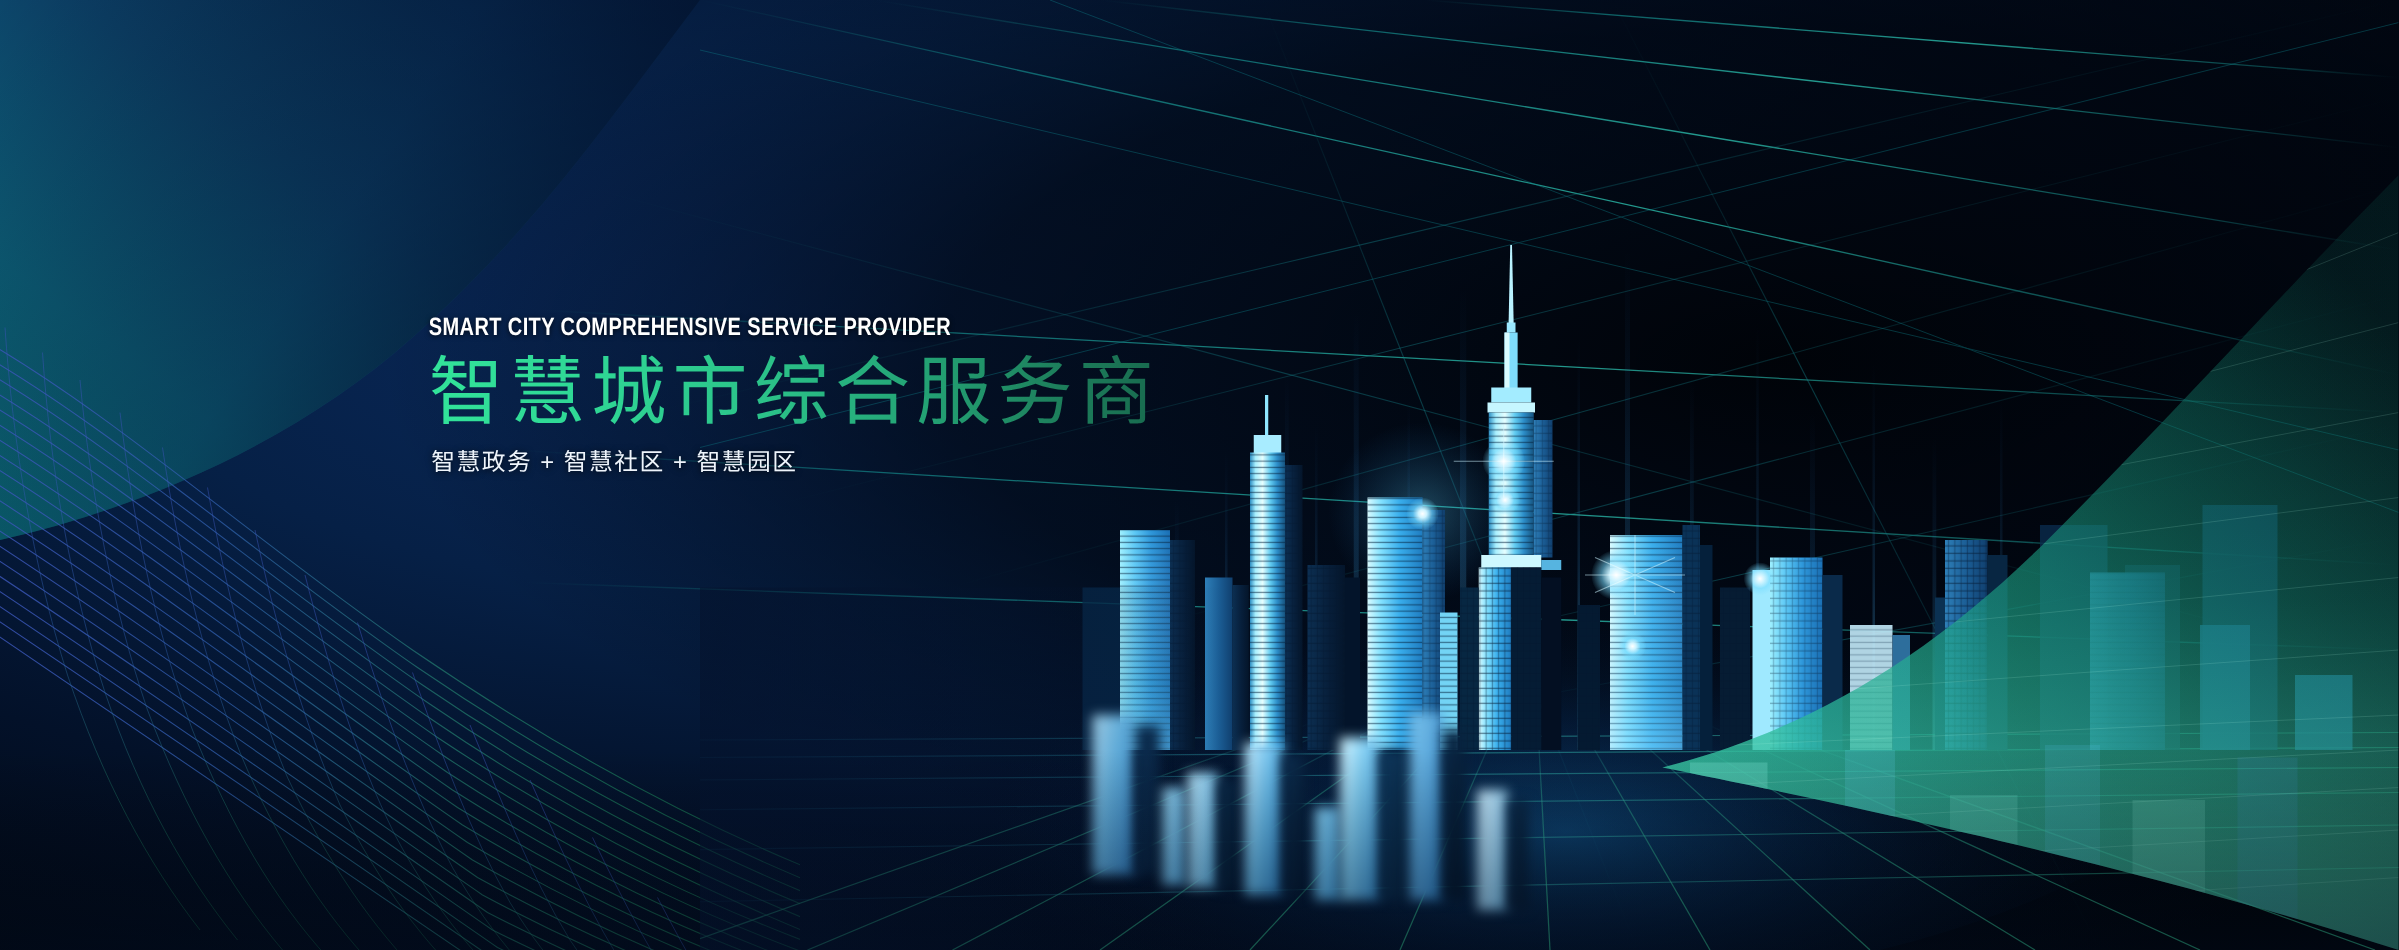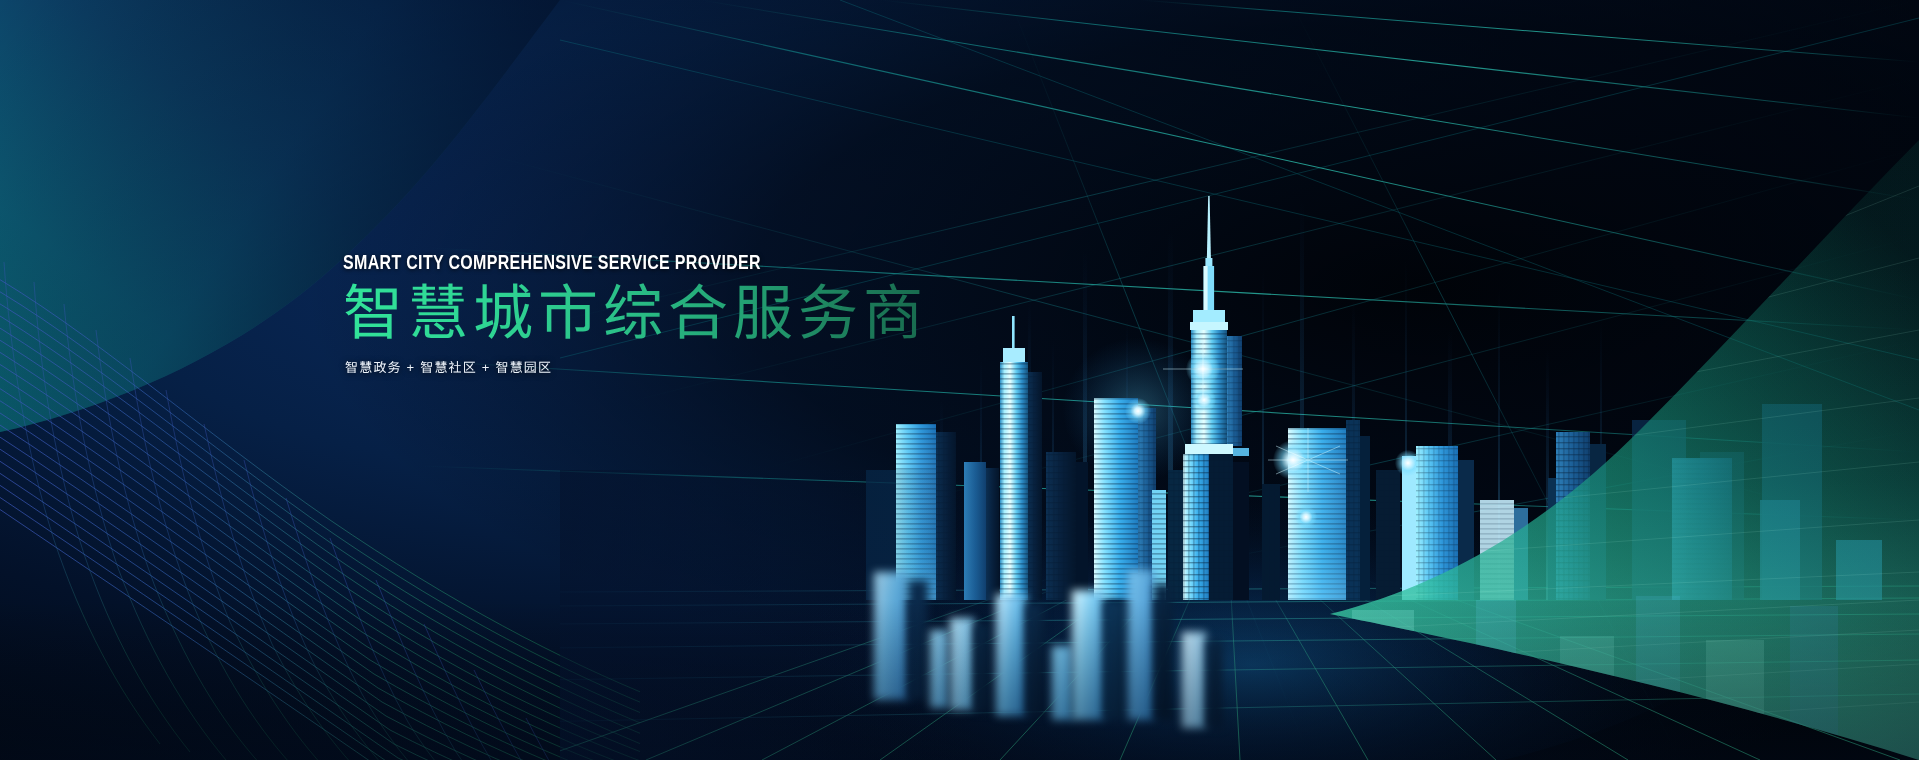--- a/index.html
+++ b/index.html
@@ -52,21 +52,21 @@
         #23a274 68%,
         #1d7f5c 86%,
         #186a4e 100%);
     -webkit-background-clip: text;
     background-clip: text;
     color: transparent;
     -webkit-text-fill-color: transparent;
   }
   #tagline {
     margin: 14px 0 0 2px;
-    font-size: 13px;
+    font-size: 19px;
     letter-spacing: 1.2px;
     color: #eef4fb;
     white-space: nowrap;
     text-shadow: 0 1px 6px rgba(0,0,0,.8);
     line-height: 1;
   }
   .fg-bar { position: absolute; filter: blur(4.5px); }
   .spark {
     position: absolute;
     border-radius: 50%;

